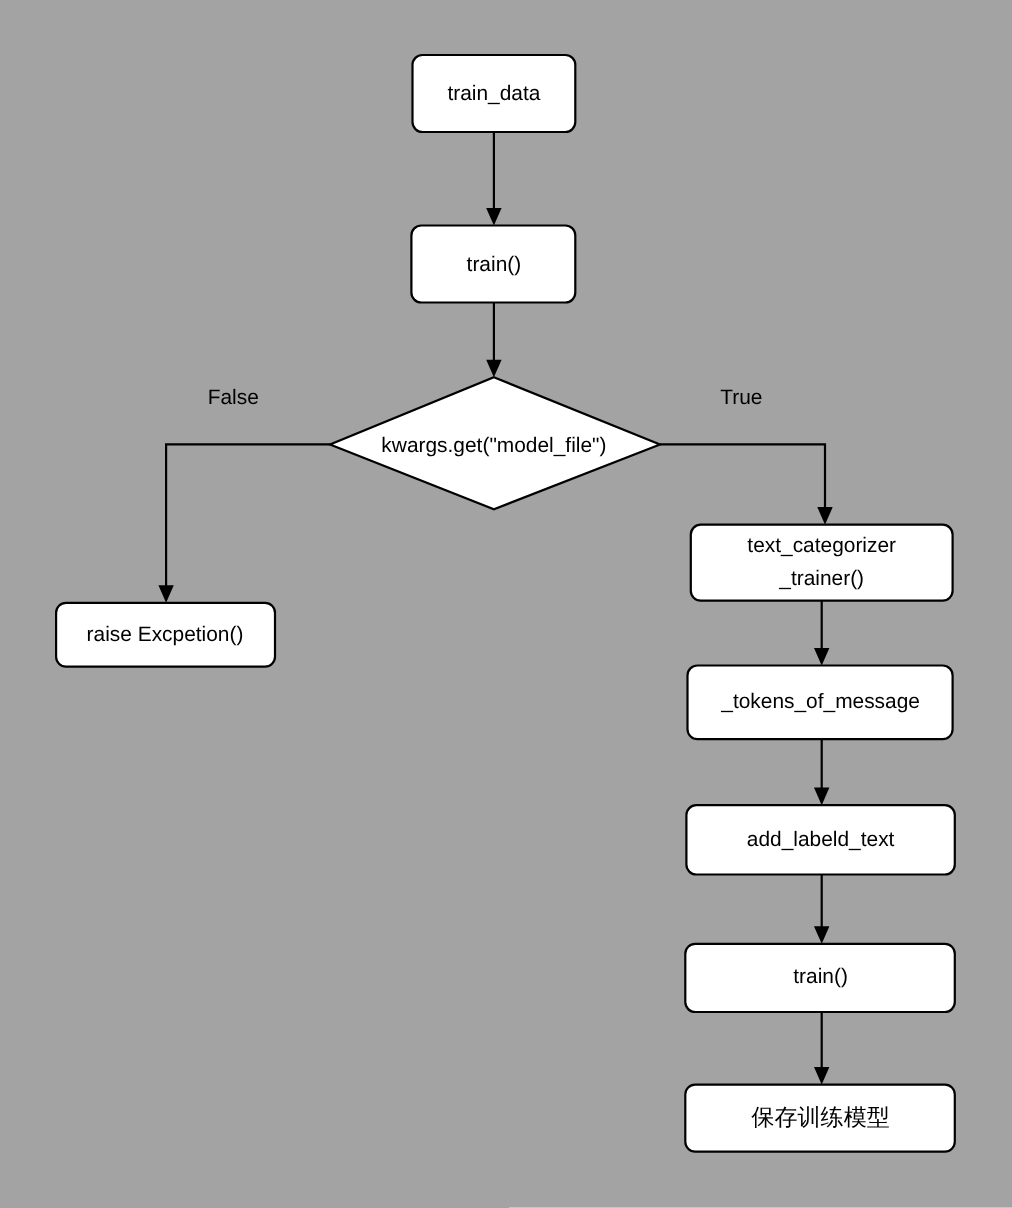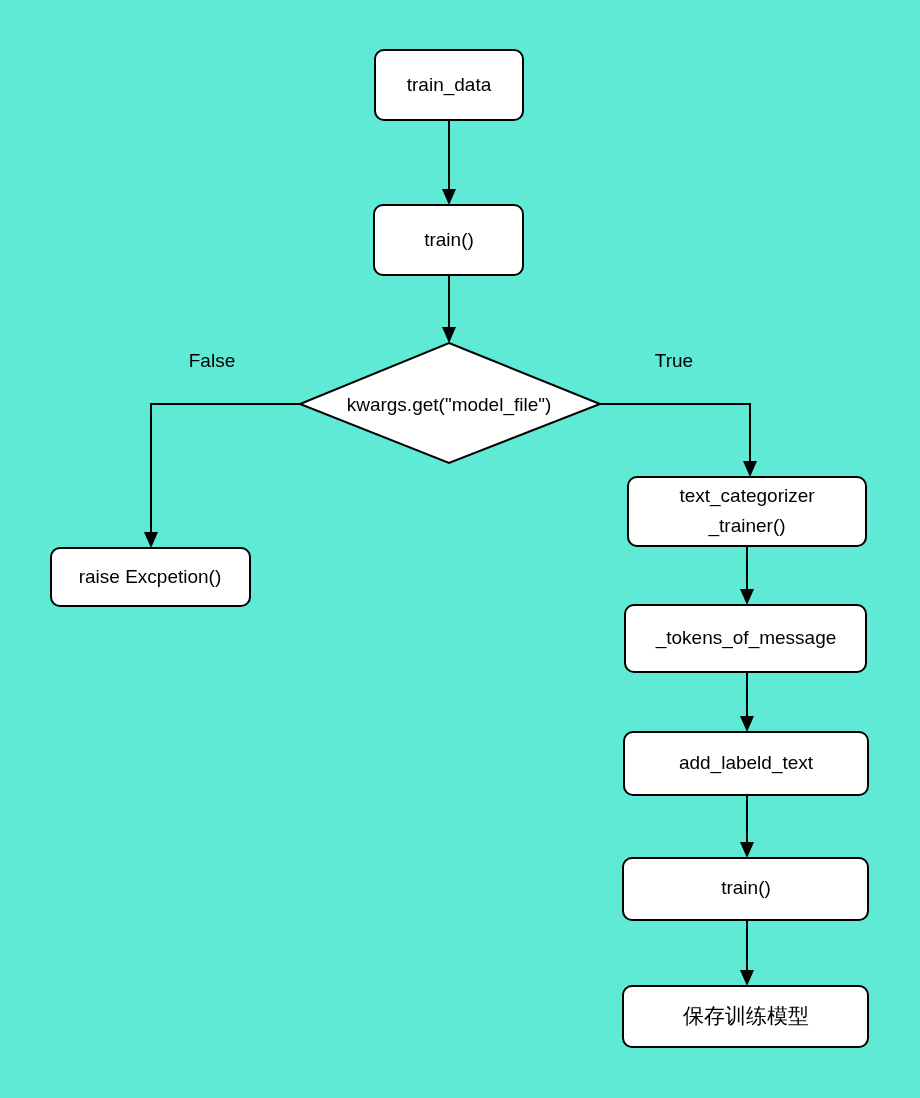--- a/index.html
+++ b/index.html
@@ -8,21 +8,21 @@
     padding: 0;
     background: #ffffff;
   }
   body {
     font-family: "Liberation Sans", "DejaVu Sans", sans-serif;
   }
   #diagram-root {
     position: relative;
     width: 920px;
     height: 1098px;
-    background: #5eead4;
+    background: #a3a3a3;
     overflow: hidden;
   }
   #flow-svg {
     position: absolute;
     top: 0;
     left: 0;
     width: 920px;
     height: 1098px;
     display: block;
   }

